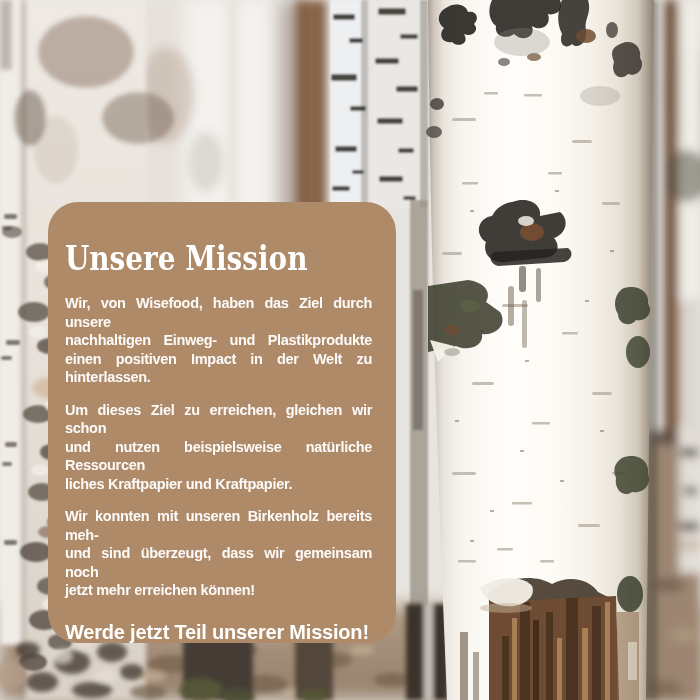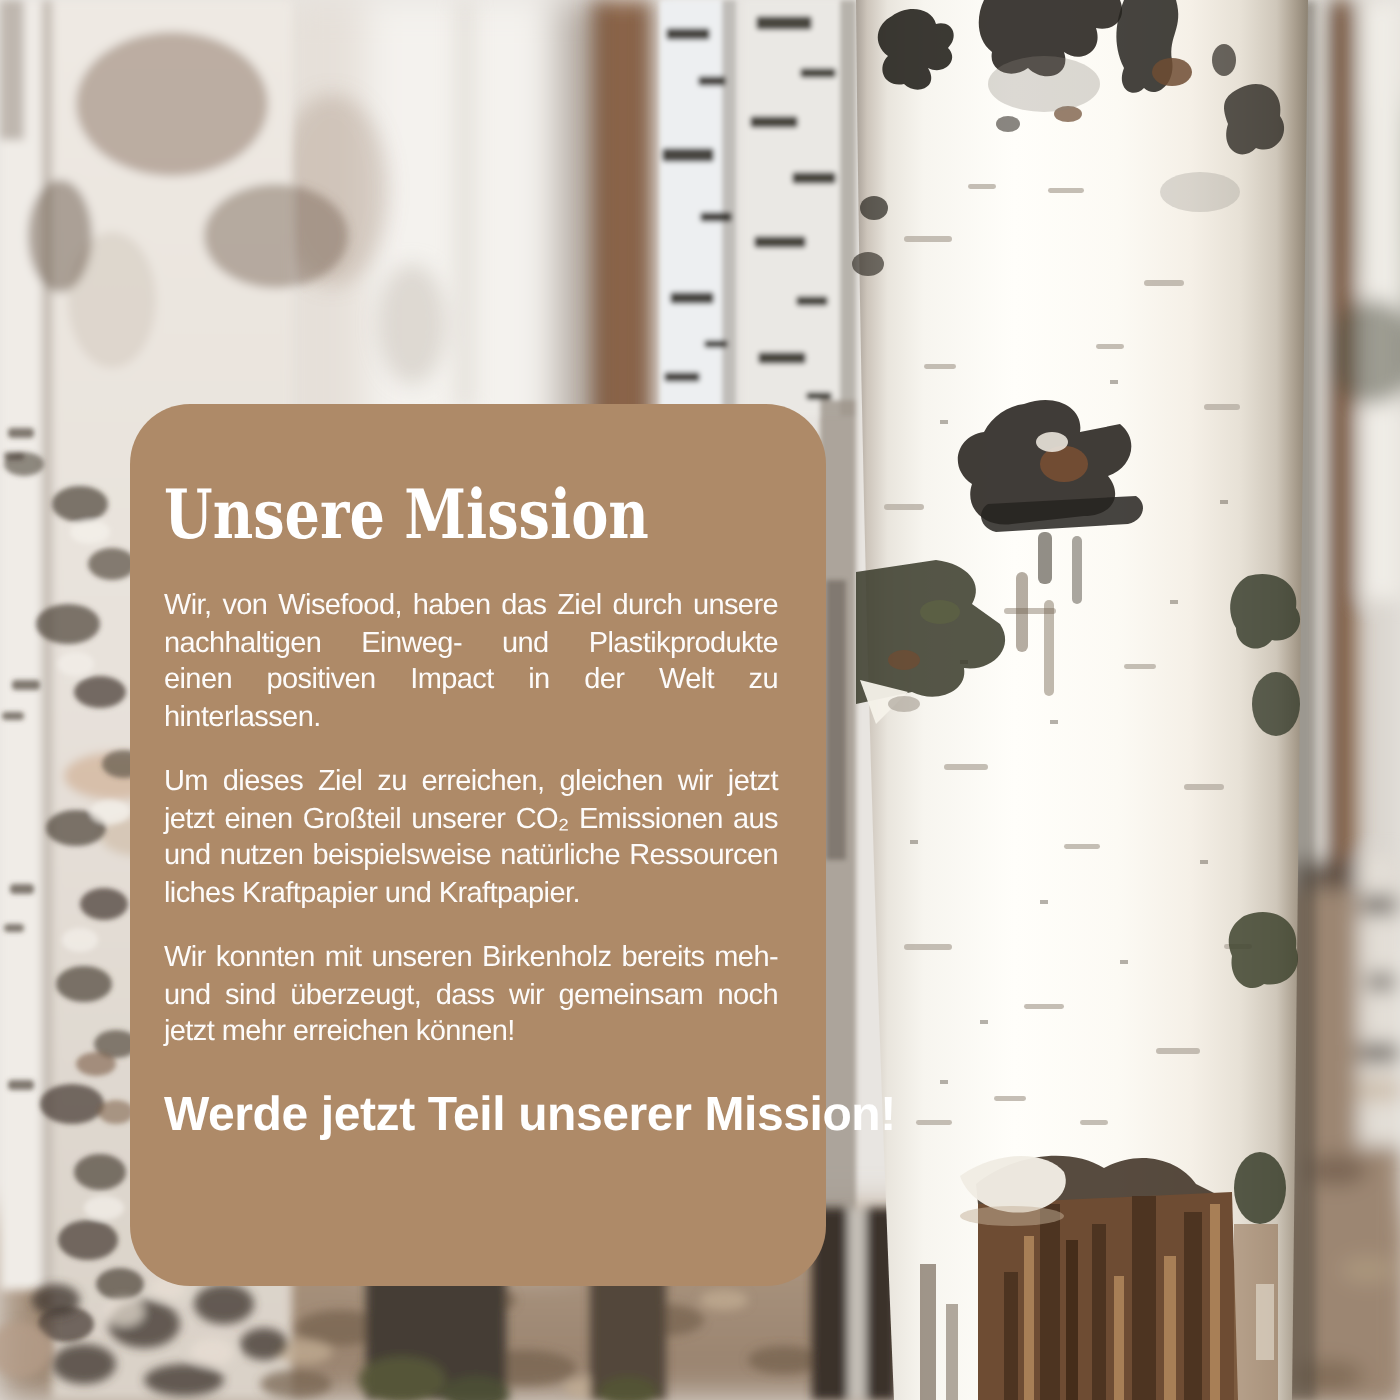--- a/index.html
+++ b/index.html
@@ -3,39 +3,39 @@
 <meta charset="utf-8">
 <style>
   html,body{margin:0;padding:0;background:#555;}
   .stage{
     position:relative;width:700px;height:700px;overflow:hidden;
     background:#e8e5e1;font-family:"Liberation Sans",sans-serif;
   }
   .bg{position:absolute;left:0;top:0;}
   
   .card{
-    position:absolute;left:65px;top:202px;width:348px;height:441px;
+    position:absolute;left:48px;top:202px;width:348px;height:441px;
     border-radius:30px;box-sizing:border-box;
     padding:36px 24px 0 17px;color:#ffffff;
   }
   .card-title{
     margin:0 0 16px 0;
     font-family:"DejaVu Serif",serif;font-weight:700;
     font-size:34px;line-height:40px;letter-spacing:0;
     transform:scaleX(.82);transform-origin:0 50%;
     white-space:nowrap;
   }
   .para{
     margin:0 0 14px 0;font-size:14.5px;line-height:18.5px;
     letter-spacing:-0.3px;color:rgba(255,255,255,.97);
   }
-  .ln{text-align:justify;text-align-last:justify;}
+  .ln{text-align:justify;text-align-last:justify;font-weight:bold;}
   .ln.short{text-align-last:left;}
   .cta{
-    margin:20px 0 0 0;font-weight:700;font-size:24px;line-height:24px;
+    margin:20px 0 0 0;font-weight:700;font-size:20px;line-height:24px;
     letter-spacing:-0.2px;white-space:nowrap;
   }
 </style>
 </head>
 <body>
 
 <div class="stage">
 
   <svg class="bg" width="700" height="700" viewBox="0 0 700 700" aria-hidden="true">
     <defs>
@@ -343,22 +343,21 @@
   <div class="card" id="card" style="background: rgb(174, 138, 104);">
     <h1 class="card-title">Unsere Mission</h1>
 
     <div class="para">
       <div class="ln">Wir, von Wisefood, haben das Ziel durch unsere</div>
       <div class="ln">nachhaltigen Einweg- und Plastikprodukte</div>
       <div class="ln">einen positiven Impact in der Welt zu hinterlassen.</div>
     </div>
 
     <div class="para">
-      <div class="ln">Um dieses Ziel zu erreichen, gleichen wir jetzt</div>
-      <div class="ln">jetzt einen Großteil unserer CO₂ Emissionen aus</div>
+      <div class="ln">Um dieses Ziel zu erreichen, gleichen wir schon</div>
       <div class="ln">und nutzen beispielsweise natürliche Ressourcen</div>
       <div class="ln short">liches Kraftpapier und Kraftpapier.</div>
     </div>
 
     <div class="para">
       <div class="ln">Wir konnten mit unseren Birkenholz bereits meh-</div>
       <div class="ln">und sind überzeugt, dass wir gemeinsam noch</div>
       <div class="ln short">jetzt mehr erreichen können!</div>
     </div>
 

